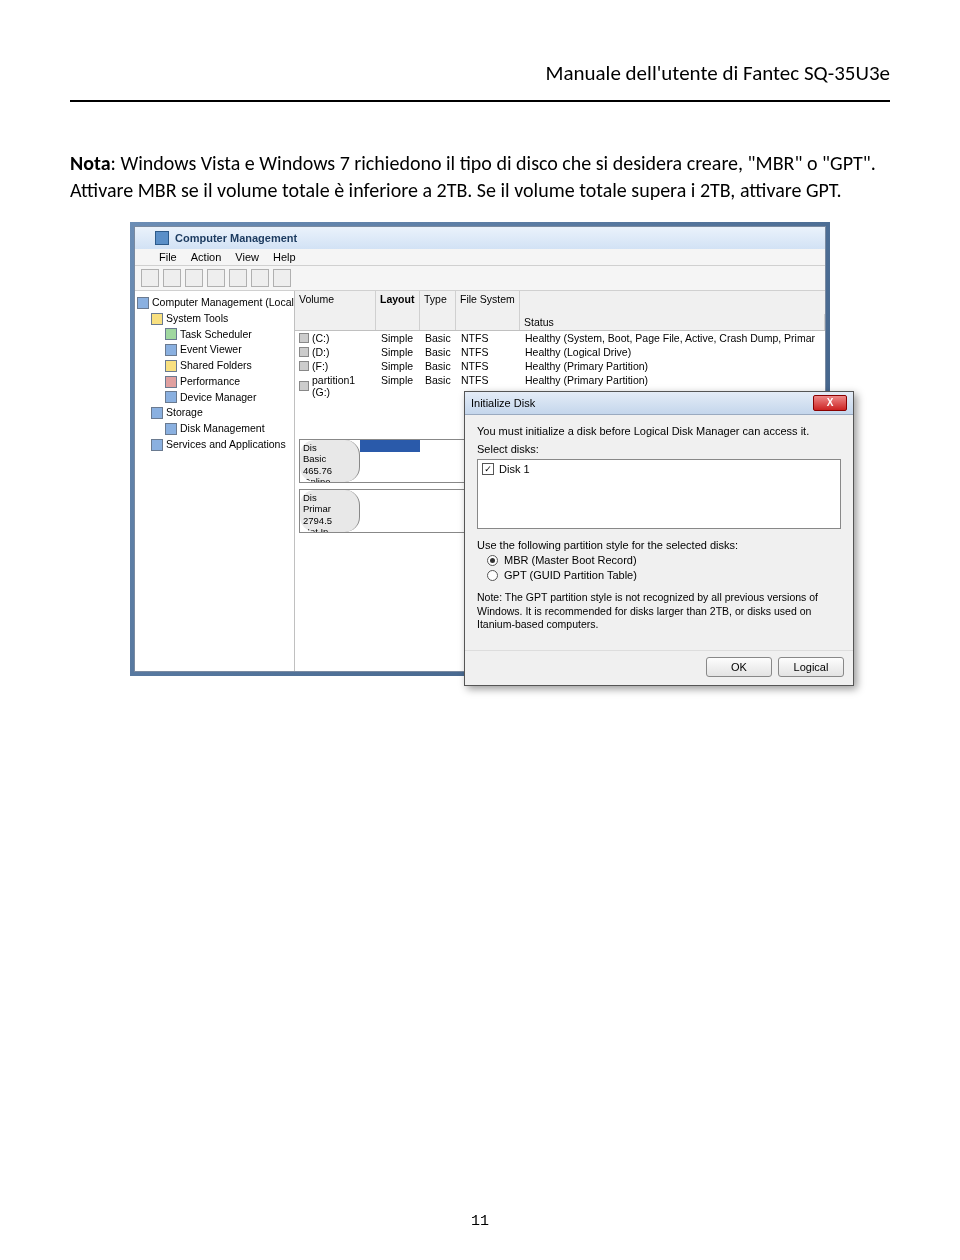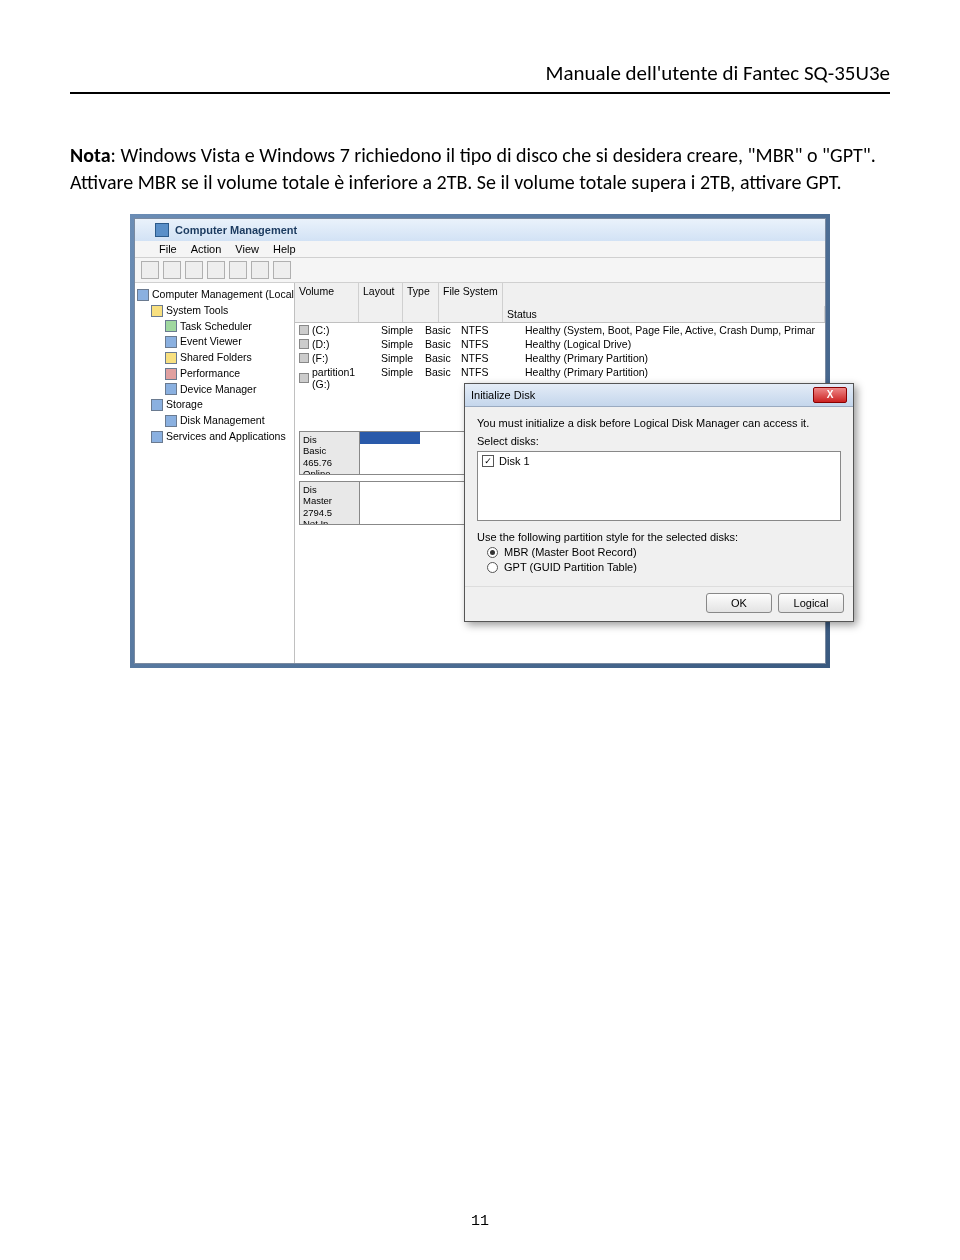--- a/index.html
+++ b/index.html
@@ -12,21 +12,21 @@
     color: #000;
   }
   .page {
     padding: 60px 70px 40px 70px;
     position: relative;
     min-height: 1260px;
   }
   .doc-header {
     text-align: right;
     font-size: 21px;
-    padding-bottom: 6px;
+    padding-bottom: 14px;
     border-bottom: 2px solid #000;
     margin-bottom: 48px;
   }
   .body-text {
     font-size: 20px;
     line-height: 1.35;
     margin-bottom: 18px;
   }
   .body-text b { font-weight: bold; }
   .screenshot {
@@ -78,30 +78,30 @@
   .ti-ic.b{background:#8ab0e0;}
   .ti-ic.r{background:#e0a0a0;}
   .ind1{padding-left:14px;}
   .ind2{padding-left:28px;}
   .cm-right{flex:1;display:flex;flex-direction:column;position:relative;}
   .vol-header{
     display:flex;background:#f0f0f0;border-bottom:1px solid #c0c0c0;
     font-size:10.5px;
   }
   .vol-header>div{padding:2px 4px;border-right:1px solid #d0d0d0;}
-  .vh-v{width:64px;}.vh-l{width:44px;}.vh-t{width:36px;}.vh-fs{width:64px;}.vh-s{flex:1;margin-top:23px;}
+  .vh-v{width:81px;}.vh-l{width:44px;font-weight:bold;}.vh-t{width:36px;}.vh-fs{width:64px;}.vh-s{flex:1;margin-top:23px;}
   .vol-row{display:flex;font-size:10.5px;}
   .vol-row>div{padding:1px 4px;}
   .vr-v{width:82px;display:flex;align-items:center;gap:3px;}
   .vr-l{width:44px;}.vr-t{width:36px;}.vr-fs{width:64px;}.vr-s{flex:1;white-space:nowrap;overflow:hidden;}
   .disk-area{margin-top:40px;padding:0 4px;}
   .disk-row{display:flex;border:1px solid #888;margin-bottom:6px;height:44px;background:#fff;}
   .disk-label{
     width:60px;background:#e8e8e8;border-right:1px solid #888;
-    padding:2px 3px;font-size:9.5px;line-height:1.2;overflow:hidden;
+    padding:2px 3px;font-size:9.5px;line-height:1.2;overflow:hidden;border-radius:15px;
   }
   .disk-part{flex:1;position:relative;}
   .part-fill{position:absolute;right:0;top:0;height:100%;width:80px;
     border:2px solid #1a7a1a;background:#e8f4ff;padding:2px 3px;font-size:9px;line-height:1.1;}
   .sel-bar{position:absolute;left:0;top:0;width:60px;height:12px;background:#2a5aaa;}
   
   .dlg-overlay{
     position:absolute;left:169px;top:100px;width:390px;
     background:#f0f0f0;border:1px solid #555;
     box-shadow:3px 3px 8px rgba(0,0,0,0.4);
@@ -273,21 +273,21 @@
                 </div>
                 <div class="disk-part">
                   <div class="sel-bar"></div>
                   <div class="part-fill">GB NTFS
 y (Logical Dr</div>
                 </div>
               </div>
               <div class="disk-row">
                 <div class="disk-label">
                   <div>Dis</div>
-                  <div>Master</div>
+                  <div>Primar</div>
                   <div>2794.5</div>
                   <div>Not In</div>
                 </div>
                 <div class="disk-part"></div>
               </div>
             </div>
 
             <div class="dlg-overlay">
               <div class="dlg-title">
                 <span>Initialize Disk</span>
@@ -304,20 +304,21 @@
                 </div>
                 <div>Use the following partition style for the selected disks:</div>
                 <div class="radio-row">
                   <span class="radio sel"></span>
                   <span>MBR (Master Boot Record)</span>
                 </div>
                 <div class="radio-row">
                   <span class="radio"></span>
                   <span>GPT (GUID Partition Table)</span>
                 </div>
+                <div class="dlg-note">Note: The GPT partition style is not recognized by all previous versions of Windows. It is recommended for disks larger than 2TB, or disks used on Itanium-based computers.</div>
               </div>
               <div class="dlg-btns">
                 <span class="btn">OK</span>
                 <span class="btn">Logical</span>
               </div>
             </div>
 
           </div>
         </div>
       </div>

